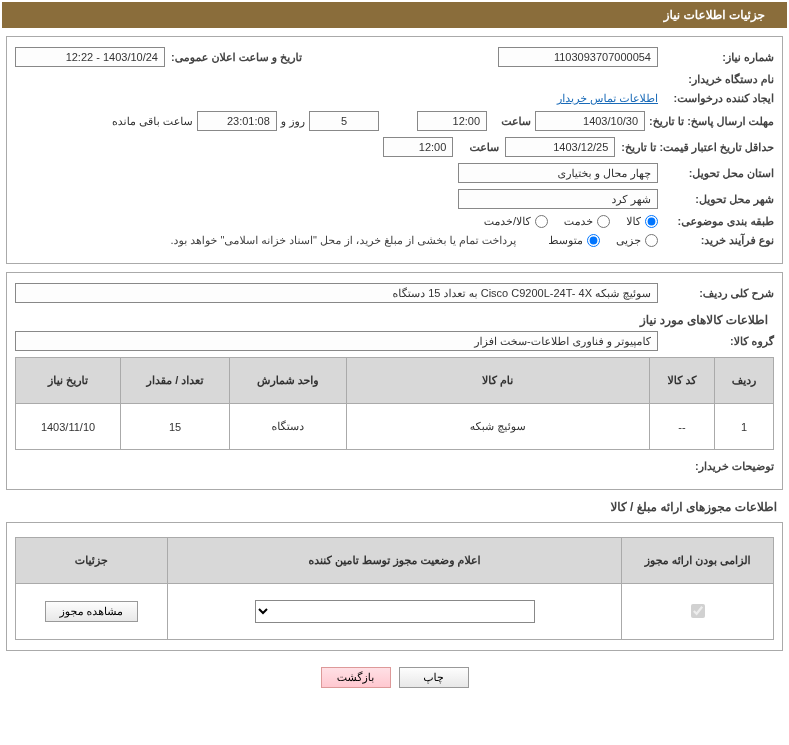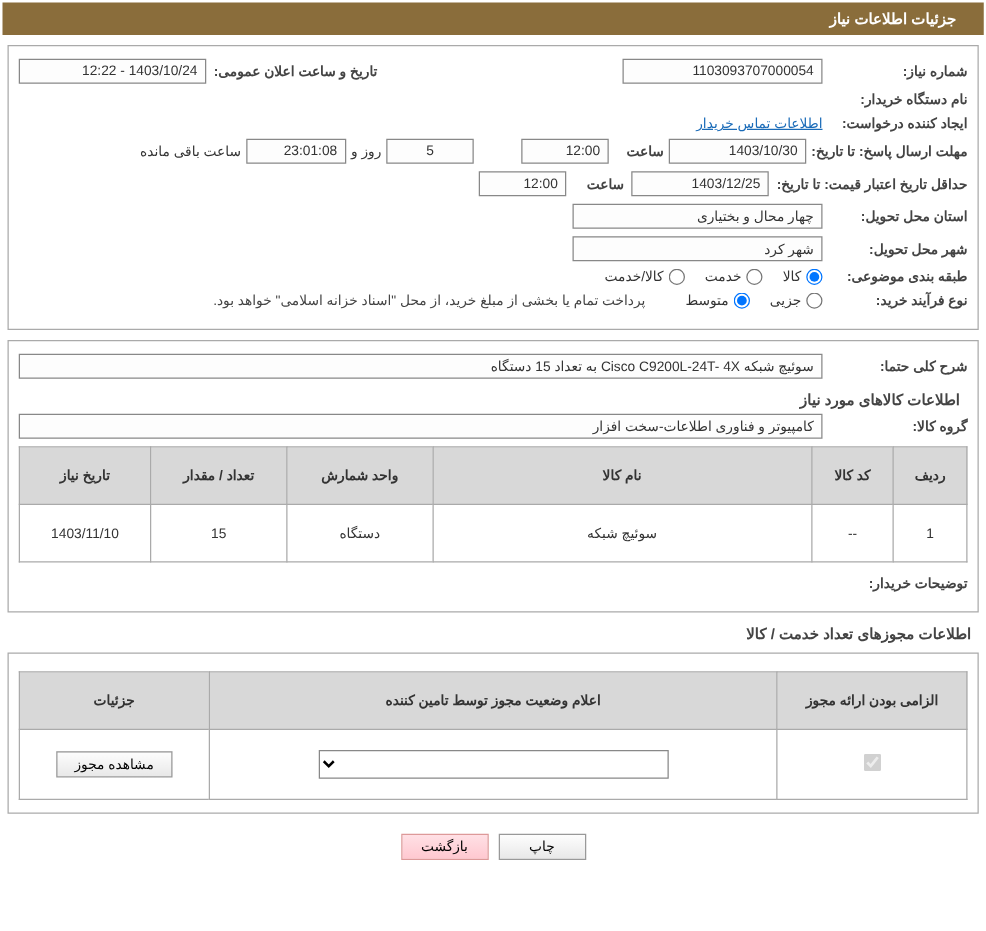--- a/index.html
+++ b/index.html
@@ -196,21 +196,21 @@
       </label>
     </div>
     <span style="width:20px"></span>
     <span class="note">پرداخت تمام یا بخشی از مبلغ خرید، از محل "اسناد خزانه اسلامی" خواهد بود.</span>
   </div>
 
 </div>
 
 <div class="section">
   <div class="row">
-    <span class="label">شرح کلی حتما:</span>
+    <span class="label">شرح کلی ردیف:</span>
     <span class="field field-wide">سوئیچ شبکه Cisco C9200L-24T- 4X به تعداد 15 دستگاه</span>
   </div>
 
   <div class="section-title">اطلاعات کالاهای مورد نیاز</div>
 
   <div class="row">
     <span class="label">گروه کالا:</span>
     <span class="field field-wide">کامپیوتر و فناوری اطلاعات-سخت افزار</span>
   </div>
 
@@ -235,21 +235,21 @@
         <td>1403/11/10</td>
       </tr>
     </tbody>
   </table>
 
   <div class="row" style="margin-top:10px; align-items:flex-start">
     <span class="label">توضیحات خریدار:</span>
   </div>
 </div>
 
-<div class="section-title" style="margin-right:10px">اطلاعات مجوزهای تعداد خدمت / کالا</div>
+<div class="section-title" style="margin-right:10px">اطلاعات مجوزهای ارائه مبلغ / کالا</div>
 
 <div class="section">
   <table>
     <thead>
       <tr>
         <th style="width:20%">الزامی بودن ارائه مجوز</th>
         <th>اعلام وضعیت مجوز توسط تامین کننده</th>
         <th style="width:20%">جزئیات</th>
       </tr>
     </thead>

